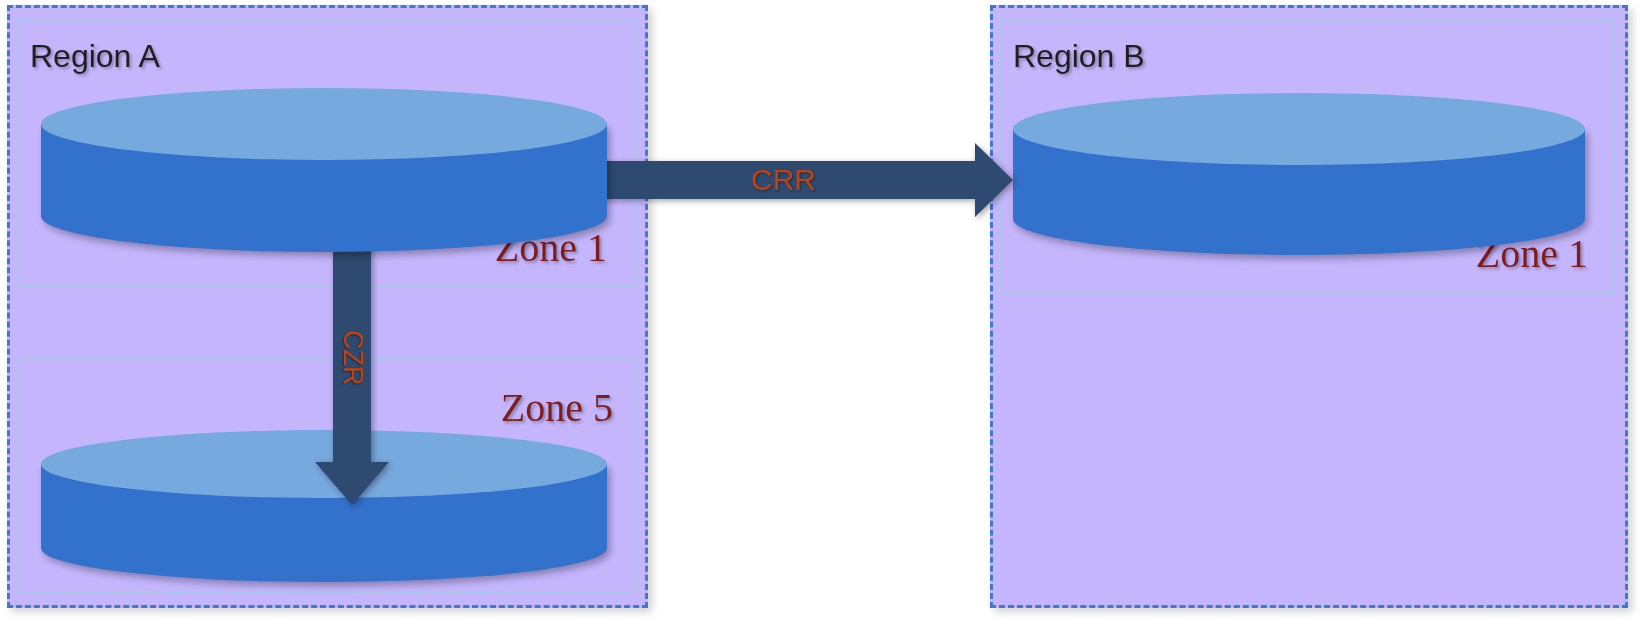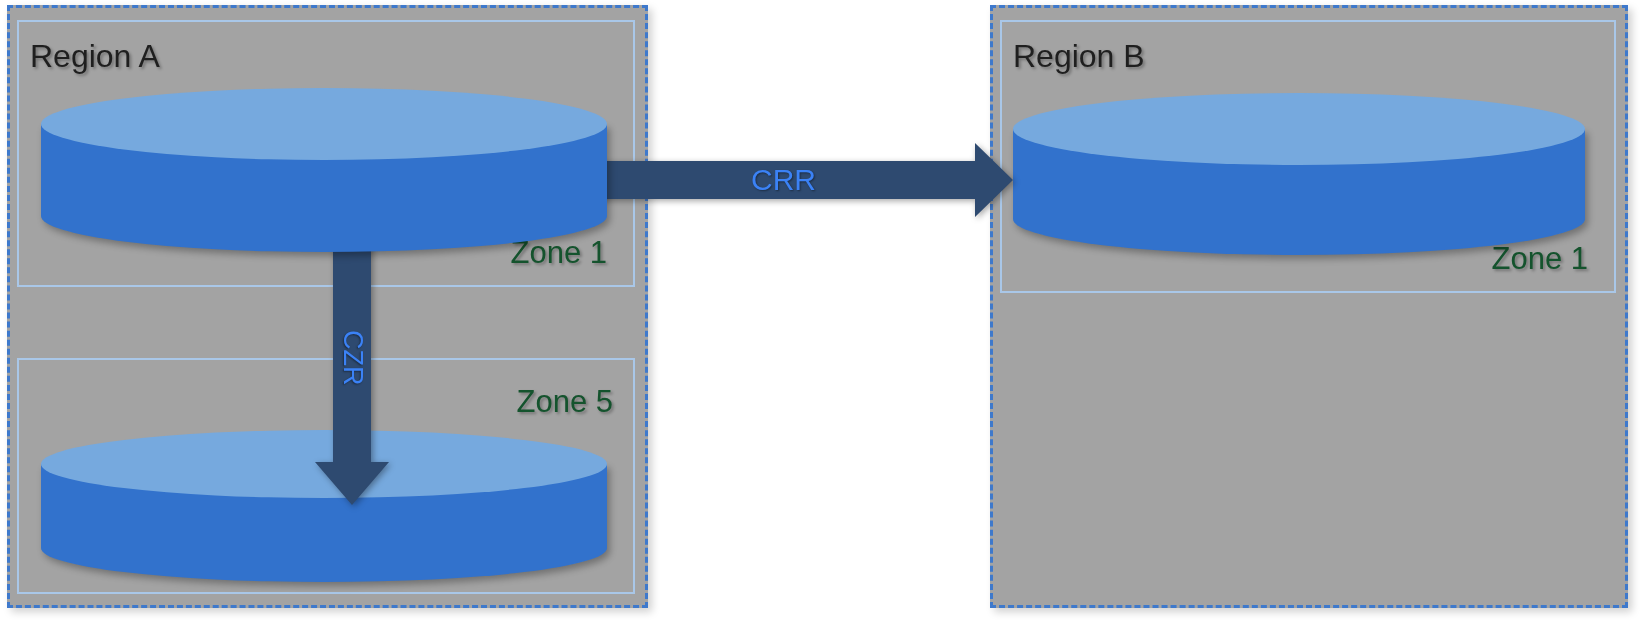--- a/index.html
+++ b/index.html
@@ -3,44 +3,44 @@
 <meta charset="utf-8">
 <style>
   html,body { margin:0; padding:0; background:#ffffff; }
   * { box-sizing:border-box; }
   .canvas {
     position:relative; width:1648px; height:628px; overflow:hidden;
     background:#ffffff;
     font-family:"Liberation Sans","DejaVu Sans",sans-serif;
   }
   .region {
-    position:absolute; background:#a3a3a3;
+    position:absolute; background:#c4b5fd;
     border:3px dashed #3e79cc;
     box-shadow:4px 4px 8px rgba(0,0,0,0.18);
     z-index:0;
   }
   .region-a { left:7px; top:5px; width:641px; height:603px; }
   .region-b { left:990px; top:5px; width:638px; height:603px; }
   .region-label {
     position:absolute; left:20px; top:30px;
     font-size:32px; color:#1f1f1f;
     text-shadow:2px 2px 3px rgba(0,0,0,0.30);
     z-index:2; white-space:nowrap;
   }
   .zone {
     position:absolute; border:2px solid #a9c7e8; background:transparent;
     z-index:1;
   }
   .zone-a1 { left:17px; top:20px;  width:618px; height:267px; }
   .zone-a2 { left:17px; top:358px; width:618px; height:236px; }
   .zone-b1 { left:1000px; top:20px; width:616px; height:273px; }
   .zone-label {
-    position:absolute; font-size:31px; color:#14532d;
+    position:absolute; font-size:40px; color:#7f1d1d;
     text-shadow:2px 2px 3px rgba(0,0,0,0.30);
-    z-index:2; white-space:nowrap;
+    z-index:2; white-space:nowrap;font-family:Liberation Serif, serif;
   }
   .zl-br { right:26px; bottom:14px; }
   .zl-tr { right:20px; top:24px; }
   .cyl { position:absolute; }
   .cyl-low  { z-index:2; }
   .cyl-high { z-index:4; }
   .cyl-body {
     position:absolute; left:0; right:0; top:var(--ry); bottom:0;
     background:#3272cc;
     border-radius:0 0 50% 50% / 0 0 var(--ry) var(--ry);
@@ -56,21 +56,21 @@
     display:flex; align-items:center; justify-content:center;
     color:#ffffff; font-size:52px; font-weight:300; letter-spacing:-0.5px;
     text-shadow:2px 2px 4px rgba(0,0,0,0.35);
     white-space:nowrap;
   }
   .arrow-svg { position:absolute; z-index:3; overflow:visible; }
   .arrow-shape { fill:#2e4a70; filter:drop-shadow(2px 2px 3px rgba(0,0,0,0.35)); }
   .arrow-label {
     position:absolute; z-index:3; display:flex;
     align-items:center; justify-content:center;
-    color:#3b82f6; text-shadow:1px 1px 2px rgba(0,0,0,0.4);
+    color:#c2410c; text-shadow:1px 1px 2px rgba(0,0,0,0.4);
     white-space:nowrap;
   }
   .arrow-label-crr { left:590px; top:161px; width:387px; height:38px; font-size:30px; }
   .arrow-label-czr {
     left:333px; top:300px; width:38px; height:115px; font-size:27px;
     writing-mode:vertical-rl; text-orientation:mixed;
   }
 </style>
 </head>
 <body>

